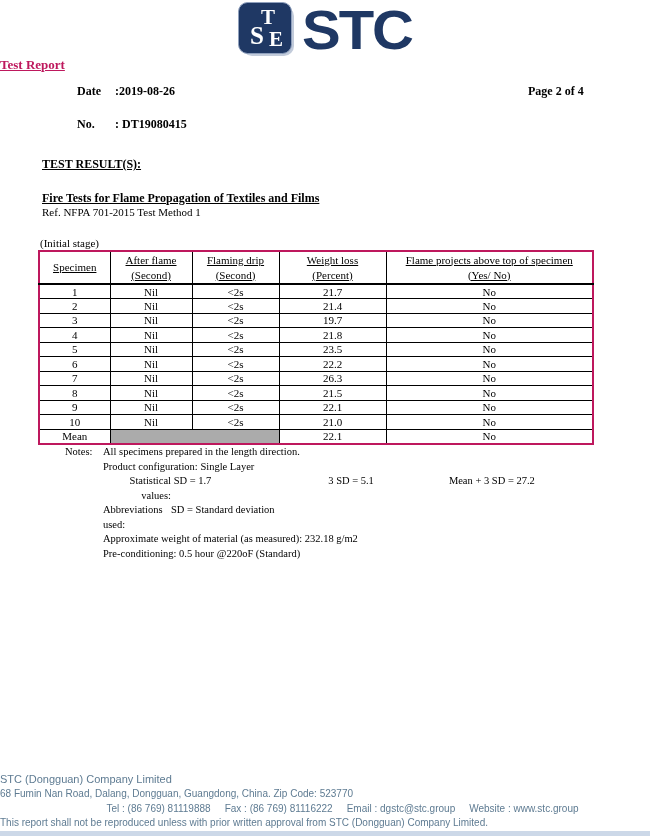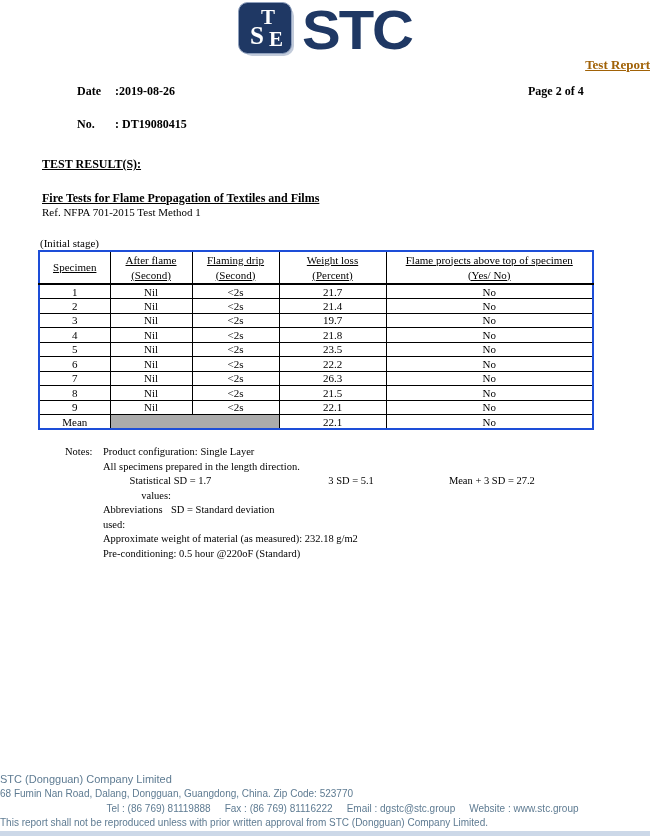--- a/index.html
+++ b/index.html
@@ -26,24 +26,24 @@
     font-weight: bold;
     font-size: 58px;
     line-height: 54px;
     letter-spacing: -2px;
     color: #1f3864;
     transform: scaleY(0.95);
   }
   .report-type {
     position: absolute;
     top: 57px; left: 0; width: 100%;
-    text-align: right;
+    text-align: left;
     font-weight: bold;
     font-size: 13px;
-    color: #a16207;
+    color: #be185d;
     text-decoration: underline;
   }
 
   
   .meta-line { position: absolute; font-weight: bold; font-size: 12px; }
   .meta-label { display: inline-block; width: 35px; }
   .date-line { top: 84px; left: 77px; }
   .no-line   { top: 117px; left: 77px; }
   .page-num  { top: 84px; left: 528px; }
 
@@ -57,21 +57,21 @@
     font-weight: bold; font-size: 12px; text-decoration: underline;
   }
   .test-ref { position: absolute; top: 206px; left: 42px; font-size: 11px; }
   .stage-label { position: absolute; top: 237px; left: 40px; font-size: 11px; }
 
   
   table.results {
     position: absolute; top: 250px; left: 38px;
     width: 554px;
     border-collapse: collapse;
-    border: 2px solid #1d4ed8;
+    border: 2px solid #be185d;
     table-layout: fixed;
     font-size: 11px;
   }
   table.results th, table.results td {
     border: 1px solid #000;
     text-align: center;
     vertical-align: middle;
     padding: 0;
     overflow: hidden;
   }
@@ -233,35 +233,42 @@
         <td>21.5</td>
         <td>No</td>
       </tr>
       <tr>
         <td>9</td>
         <td>Nil</td>
         <td>&lt;2s</td>
         <td>22.1</td>
         <td>No</td>
       </tr>
+      <tr>
+        <td>10</td>
+        <td>Nil</td>
+        <td>&lt;2s</td>
+        <td>21.0</td>
+        <td>No</td>
+      </tr>
       <tr class="row-mean">
         <td>Mean</td>
         <td class="shaded shaded-left"></td>
         <td class="shaded"></td>
         <td>22.1</td>
         <td>No</td>
       </tr>
     </tbody>
   </table>
 
   <div class="notes">
     <span class="notes-label">Notes:</span>
     <div class="notes-body">
+      <div>All specimens prepared in the length direction.</div>
       <div>Product configuration: Single Layer</div>
-      <div>All specimens prepared in the length direction.</div>
       <div class="stat-line">
         <span class="stat-w1">Statistical values:</span>
         <span class="stat-w2">SD = 1.7</span>
         <span class="stat-w3">3 SD = 5.1</span>
         <span>Mean + 3 SD = 27.2</span>
       </div>
       <div class="abbr-line">
         <div class="abbr-left">
           <div>Abbreviations</div>
           <div>used:</div>

